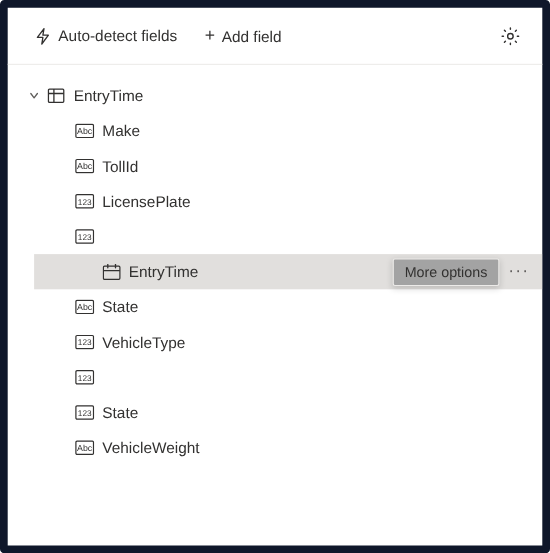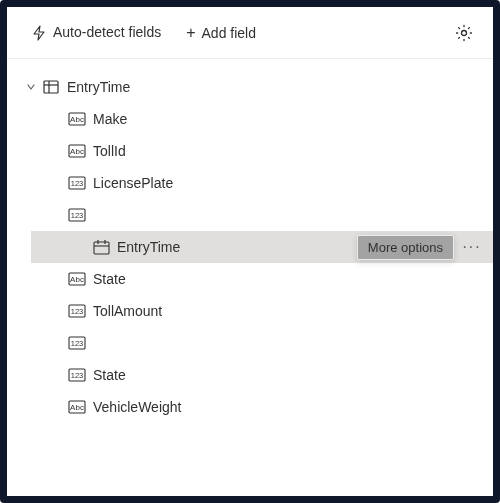--- a/index.html
+++ b/index.html
@@ -252,21 +252,21 @@
       <span class="field-label">State</span>
     </div>
 
     <div class="field-item indent">
       <span class="type-icon">
         <svg width="18" height="14" viewBox="0 0 18 14" fill="none">
           <rect x="1" y="1" width="16" height="12" rx="1" stroke="#323130" stroke-width="1.1"></rect>
           <text x="9" y="10" font-size="7.5" fill="#323130" text-anchor="middle" font-family="Segoe UI,Arial,sans-serif">123</text>
         </svg>
       </span>
-      <span class="field-label">TollAmount</span>
+      <span class="field-label">VehicleType</span>
     </div>
 
     <div class="field-item indent">
       <span class="type-icon">
         <svg width="18" height="14" viewBox="0 0 18 14" fill="none">
           <rect x="1" y="1" width="16" height="12" rx="1" stroke="#323130" stroke-width="1.1"></rect>
           <text x="9" y="10" font-size="7.5" fill="#323130" text-anchor="middle" font-family="Segoe UI,Arial,sans-serif">123</text>
         </svg>
       </span>
     </div>

